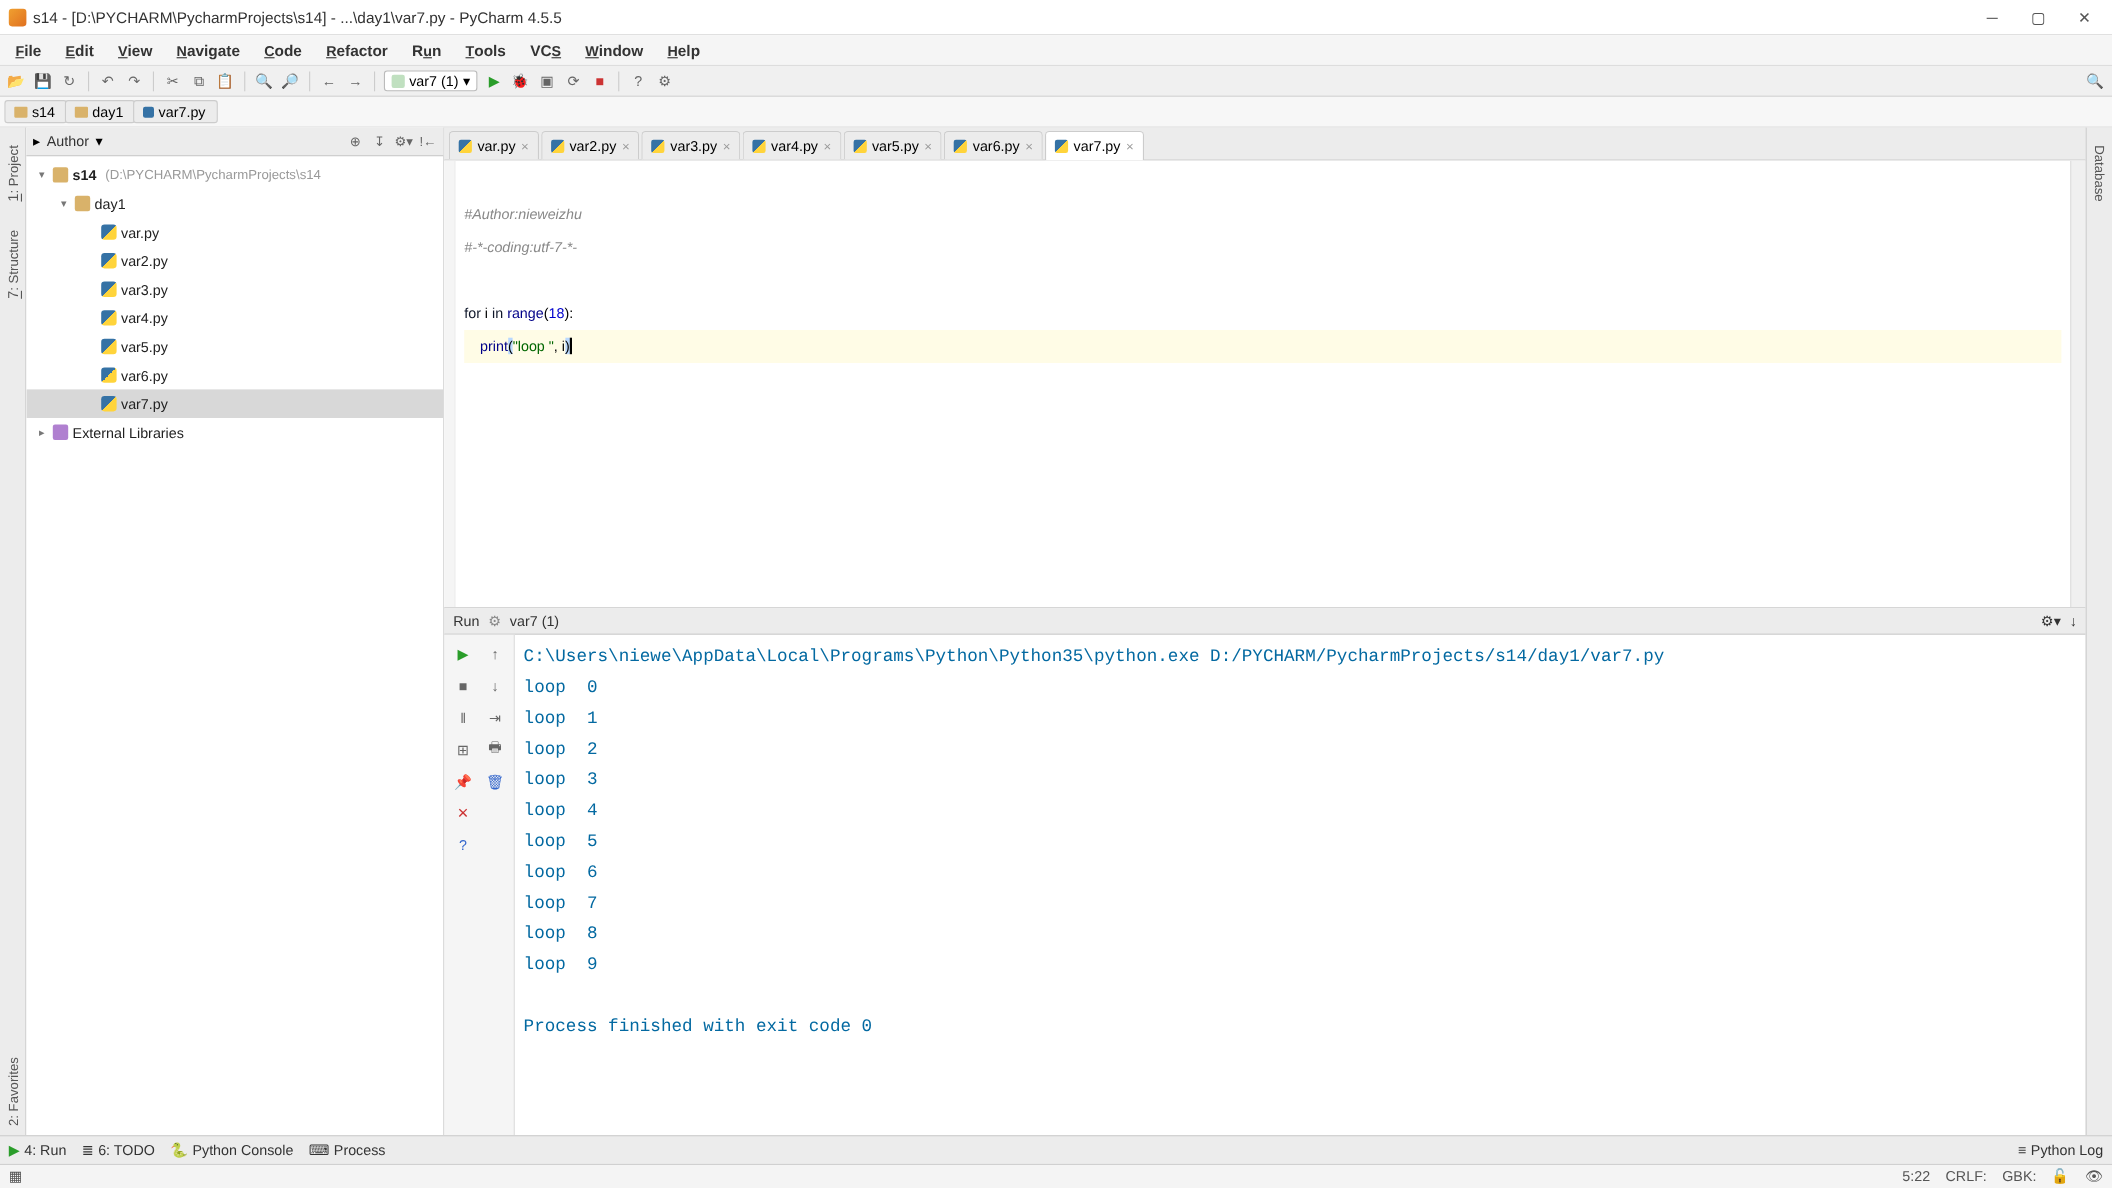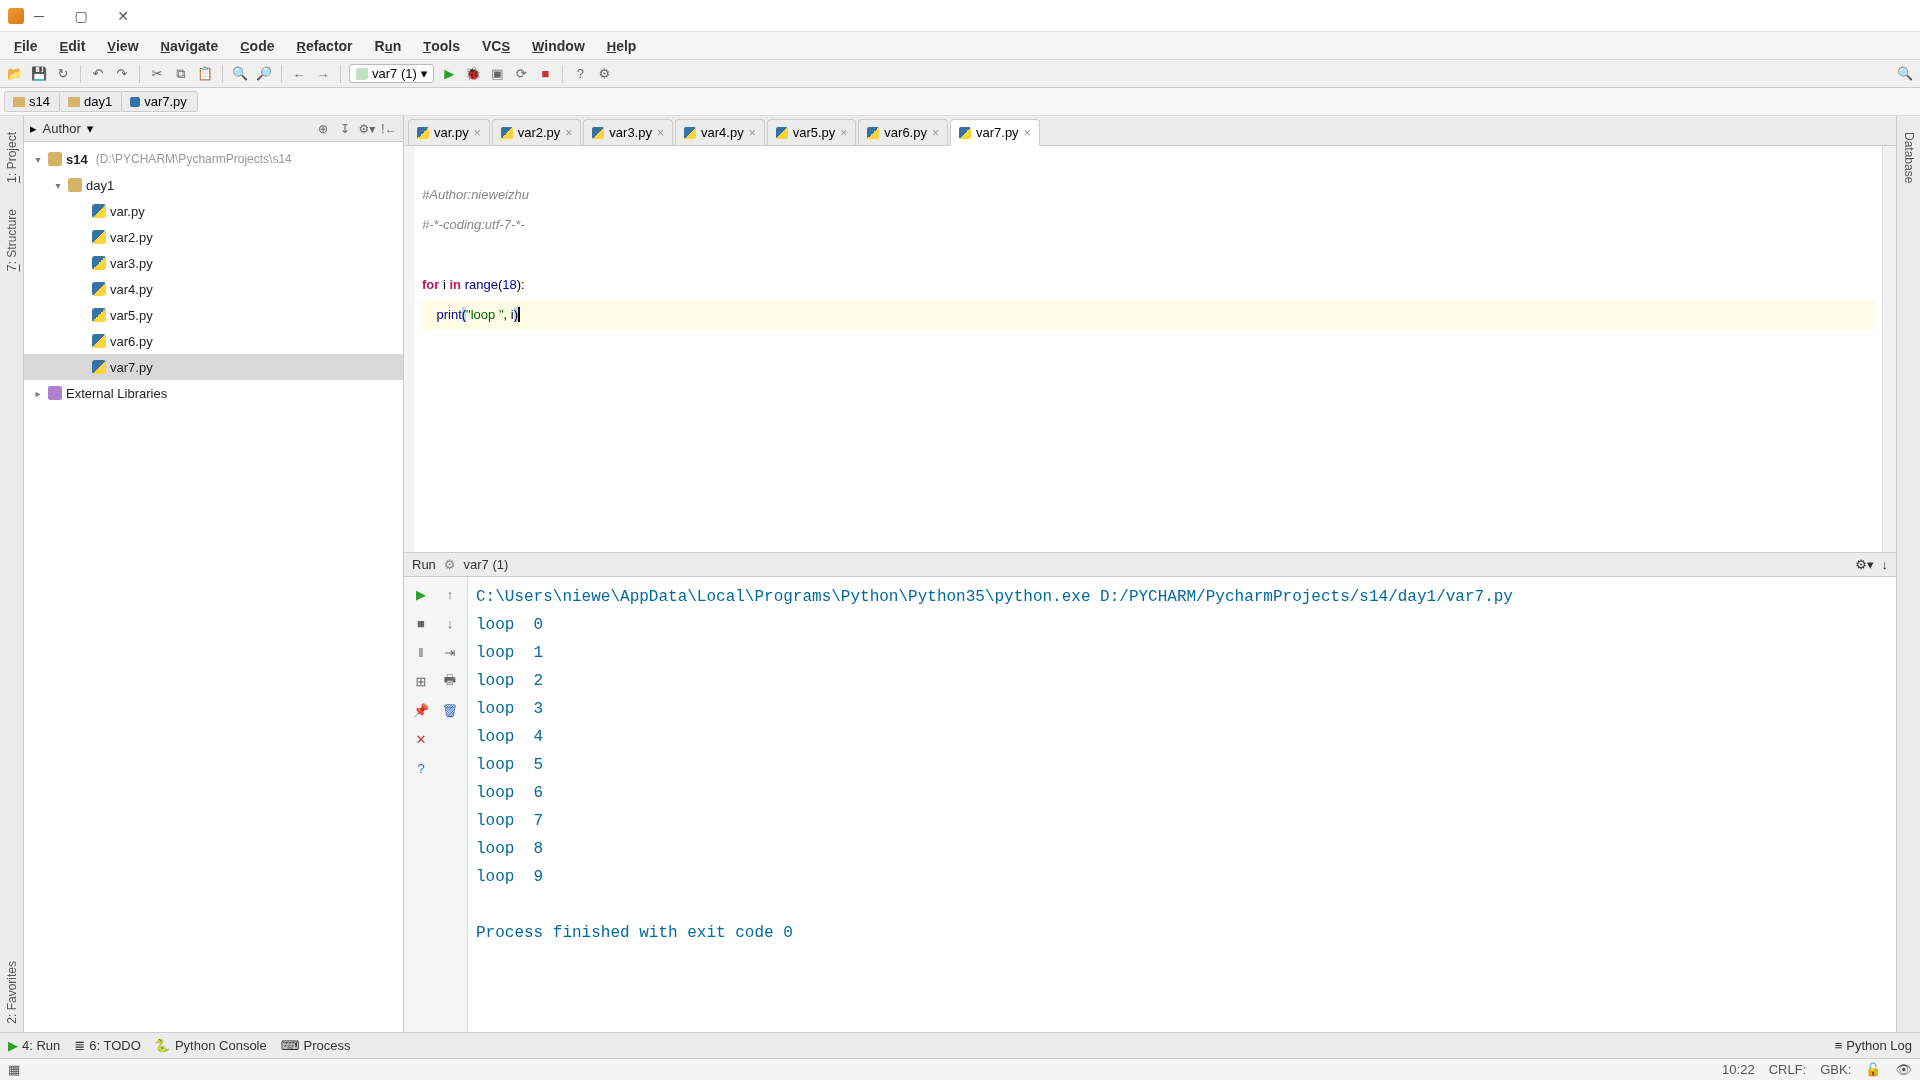--- a/index.html
+++ b/index.html
@@ -47,21 +47,21 @@
 .editor-area { flex: 1; display: flex; flex-direction: column; min-width: 0; }
 .tabs { height: 30px; display: flex; align-items: flex-end; background: #ececec; border-bottom: 1px solid #ccc; padding-left: 4px; }
 .tab { display: flex; align-items: center; gap: 5px; padding: 5px 8px; background: #ececec; border: 1px solid #ccc; border-bottom: none; border-top-left-radius: 4px; border-top-right-radius: 4px; margin-right: 2px; font-size: 13px; cursor: pointer; }
 .tab.active { background: #fff; border-bottom: 1px solid #fff; position: relative; top: 1px; }
 .tab .py-icon { width: 12px; height: 12px; background: linear-gradient(135deg,#3572A5 50%,#FFD43B 50%); border-radius: 2px; }
 .tab .close { color: #999; font-size: 12px; cursor: pointer; }
 .editor { flex: 1; display: flex; background: #fff; overflow: auto; font-family: "Consolas","Courier New",monospace; font-size: 20px; line-height: 30px; }
 .gutter { width: 10px; background: #f5f5f5; border-right: 1px solid #eee; }
 .code { flex: 1; padding: 4px 8px; white-space: pre; position: relative; }
 .code .c-comment { color: #888; font-style: italic; }
-.code .c-kw { color: #be185d; font-weight: bold; }
+.code .c-kw { color: #0f172a; font-weight: normal; }
 .code .c-fn { color: #000088; }
 .code .c-str { color: #006600; }
 .code .c-num { color: #0000cc; }
 .code .hl-line { background: #fffce6; display: block; }
 .code .paren-hl { background: #b8d8ff; }
 .code .caret { border-right: 2px solid #000; }
 .run-panel { height: 480px; display: flex; flex-direction: column; border-top: 1px solid #ccc; }
 .run-header { height: 24px; display: flex; align-items: center; background: #ececec; border-bottom: 1px solid #ccc; padding: 0 8px; gap: 8px; }
 .run-header .rh-label { font-size: 13px; color: #333; }
 .run-header .spacer { flex: 1; }
@@ -79,20 +79,21 @@
 .status-bar { height: 22px; display: flex; align-items: center; background: #f4f4f4; border-top: 1px solid #ccc; padding: 0 8px; font-size: 12px; color: #555; }
 .status-bar .spacer { flex: 1; }
 .status-bar .sb-item { margin-left: 14px; }
 .scroll-track { width: 14px; background: #f0f0f0; border-left: 1px solid #ddd; }
 </style>
 </head>
 <body>
 
 <div class="titlebar">
   <div class="app-icon"></div>
+  <div class="title">s14 - [D:\PYCHARM\PycharmProjects\s14] - ...\day1\var7.py - PyCharm 4.5.5</div>
   <div class="win-btns">
     <div class="win-btn">─</div>
     <div class="win-btn">▢</div>
     <div class="win-btn">✕</div>
   </div>
 </div>
 
 <div class="menubar">
   <div class="menu-item"><span class="u">F</span>ile</div>
   <div class="menu-item"><span class="u">E</span>dit</div>
@@ -351,18 +352,18 @@
   <div class="spacer"></div>
   <div class="bb-item">
       <span>≡</span>
       <span>Python Log</span>
     </div>
 </div>
 
 <div class="status-bar">
   <span>▦</span>
   <div class="spacer"></div>
-  <span class="sb-item">10:22</span>
+  <span class="sb-item">5:22</span>
   <span class="sb-item">CRLF:</span>
   <span class="sb-item">GBK:</span>
   <span class="sb-item">🔓</span>
   <span class="sb-item">👁</span>
 </div>
 
 </body></html>

